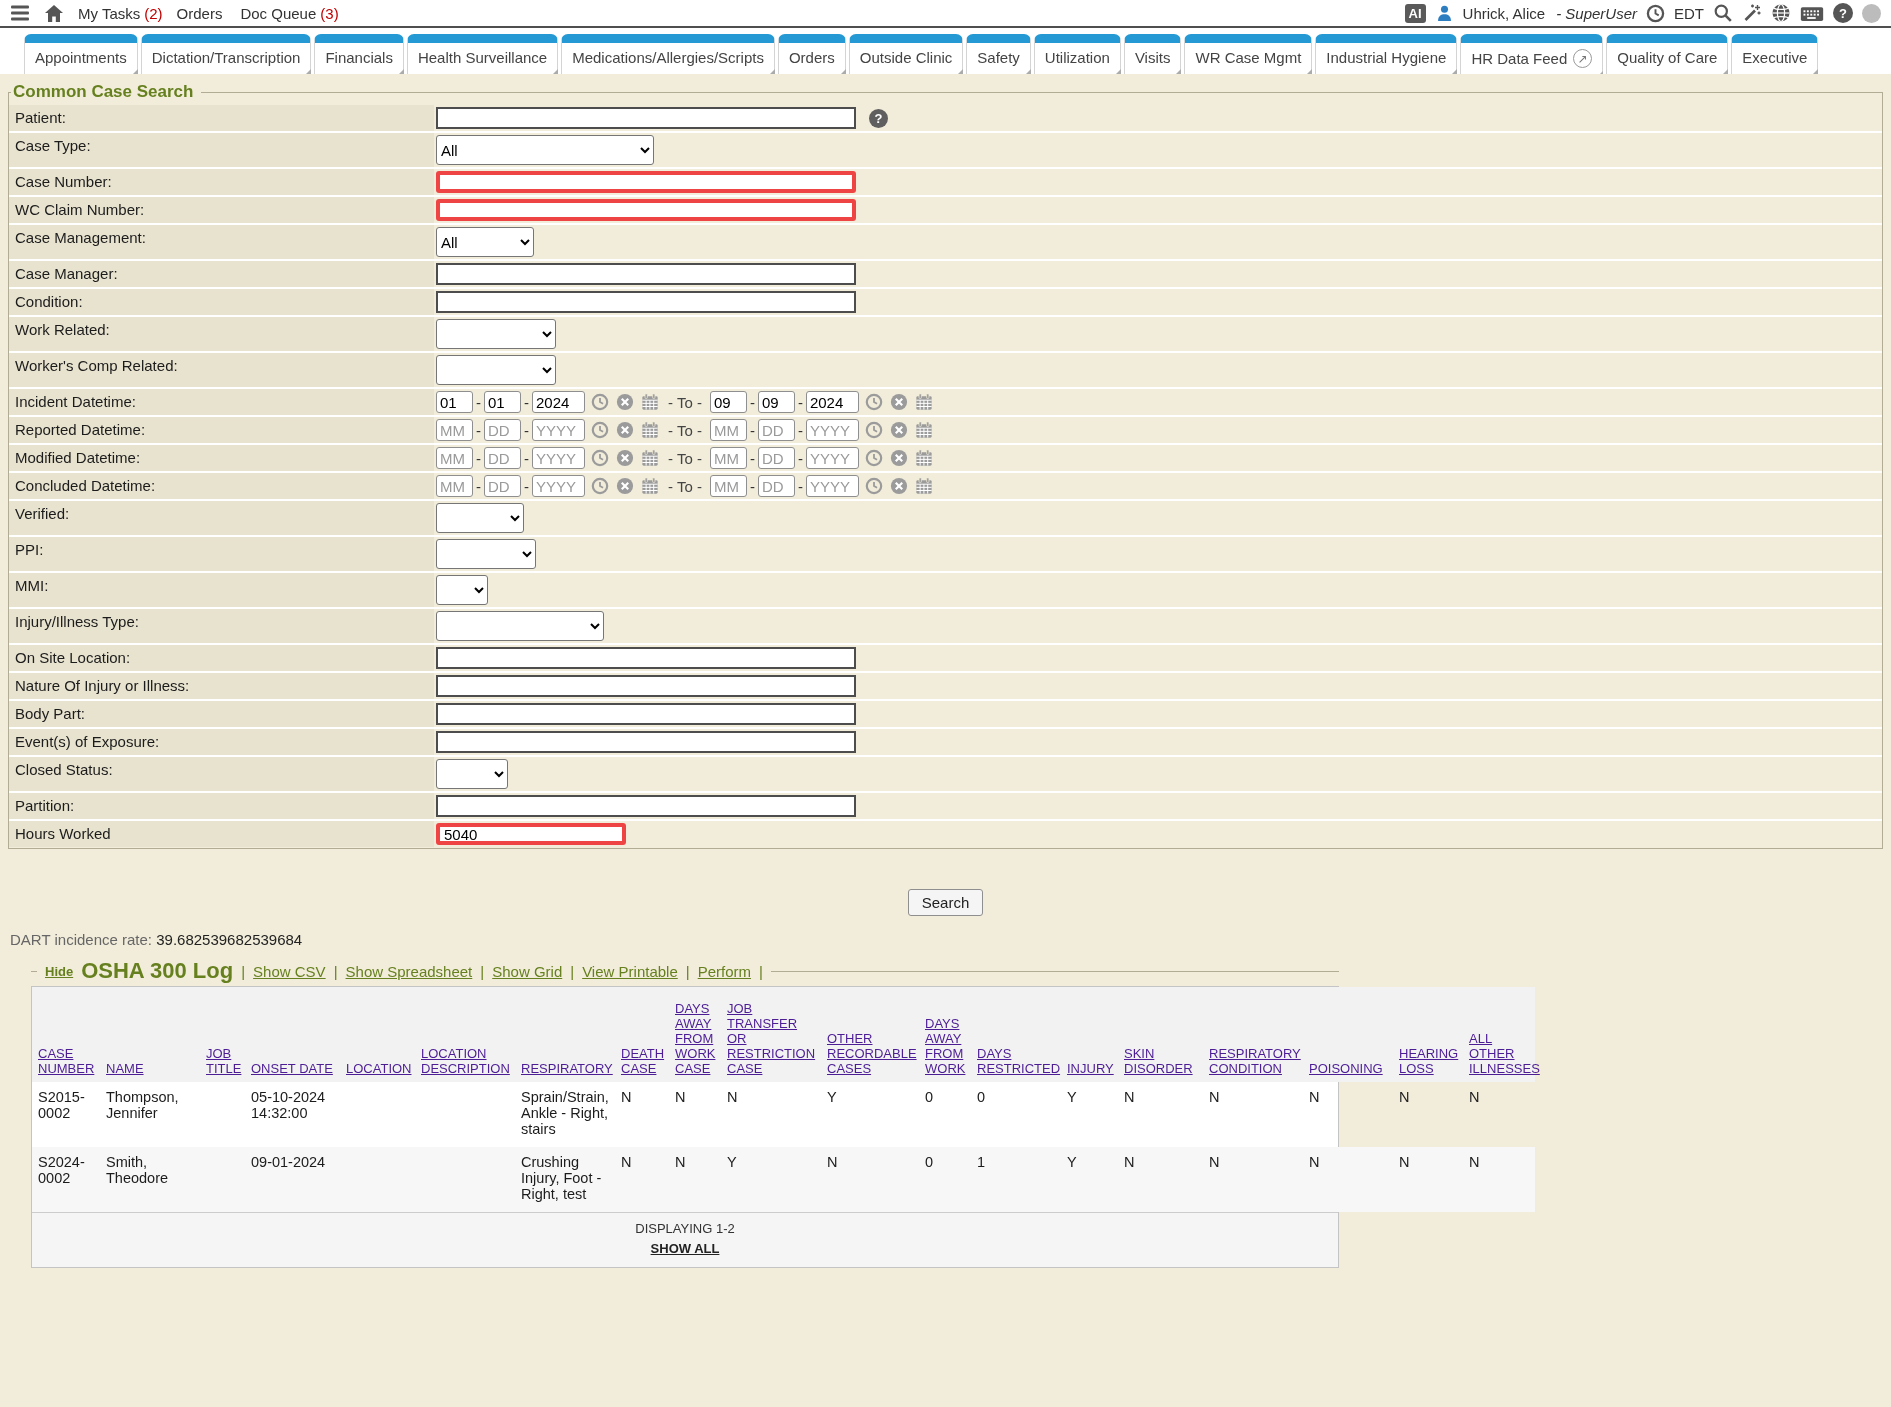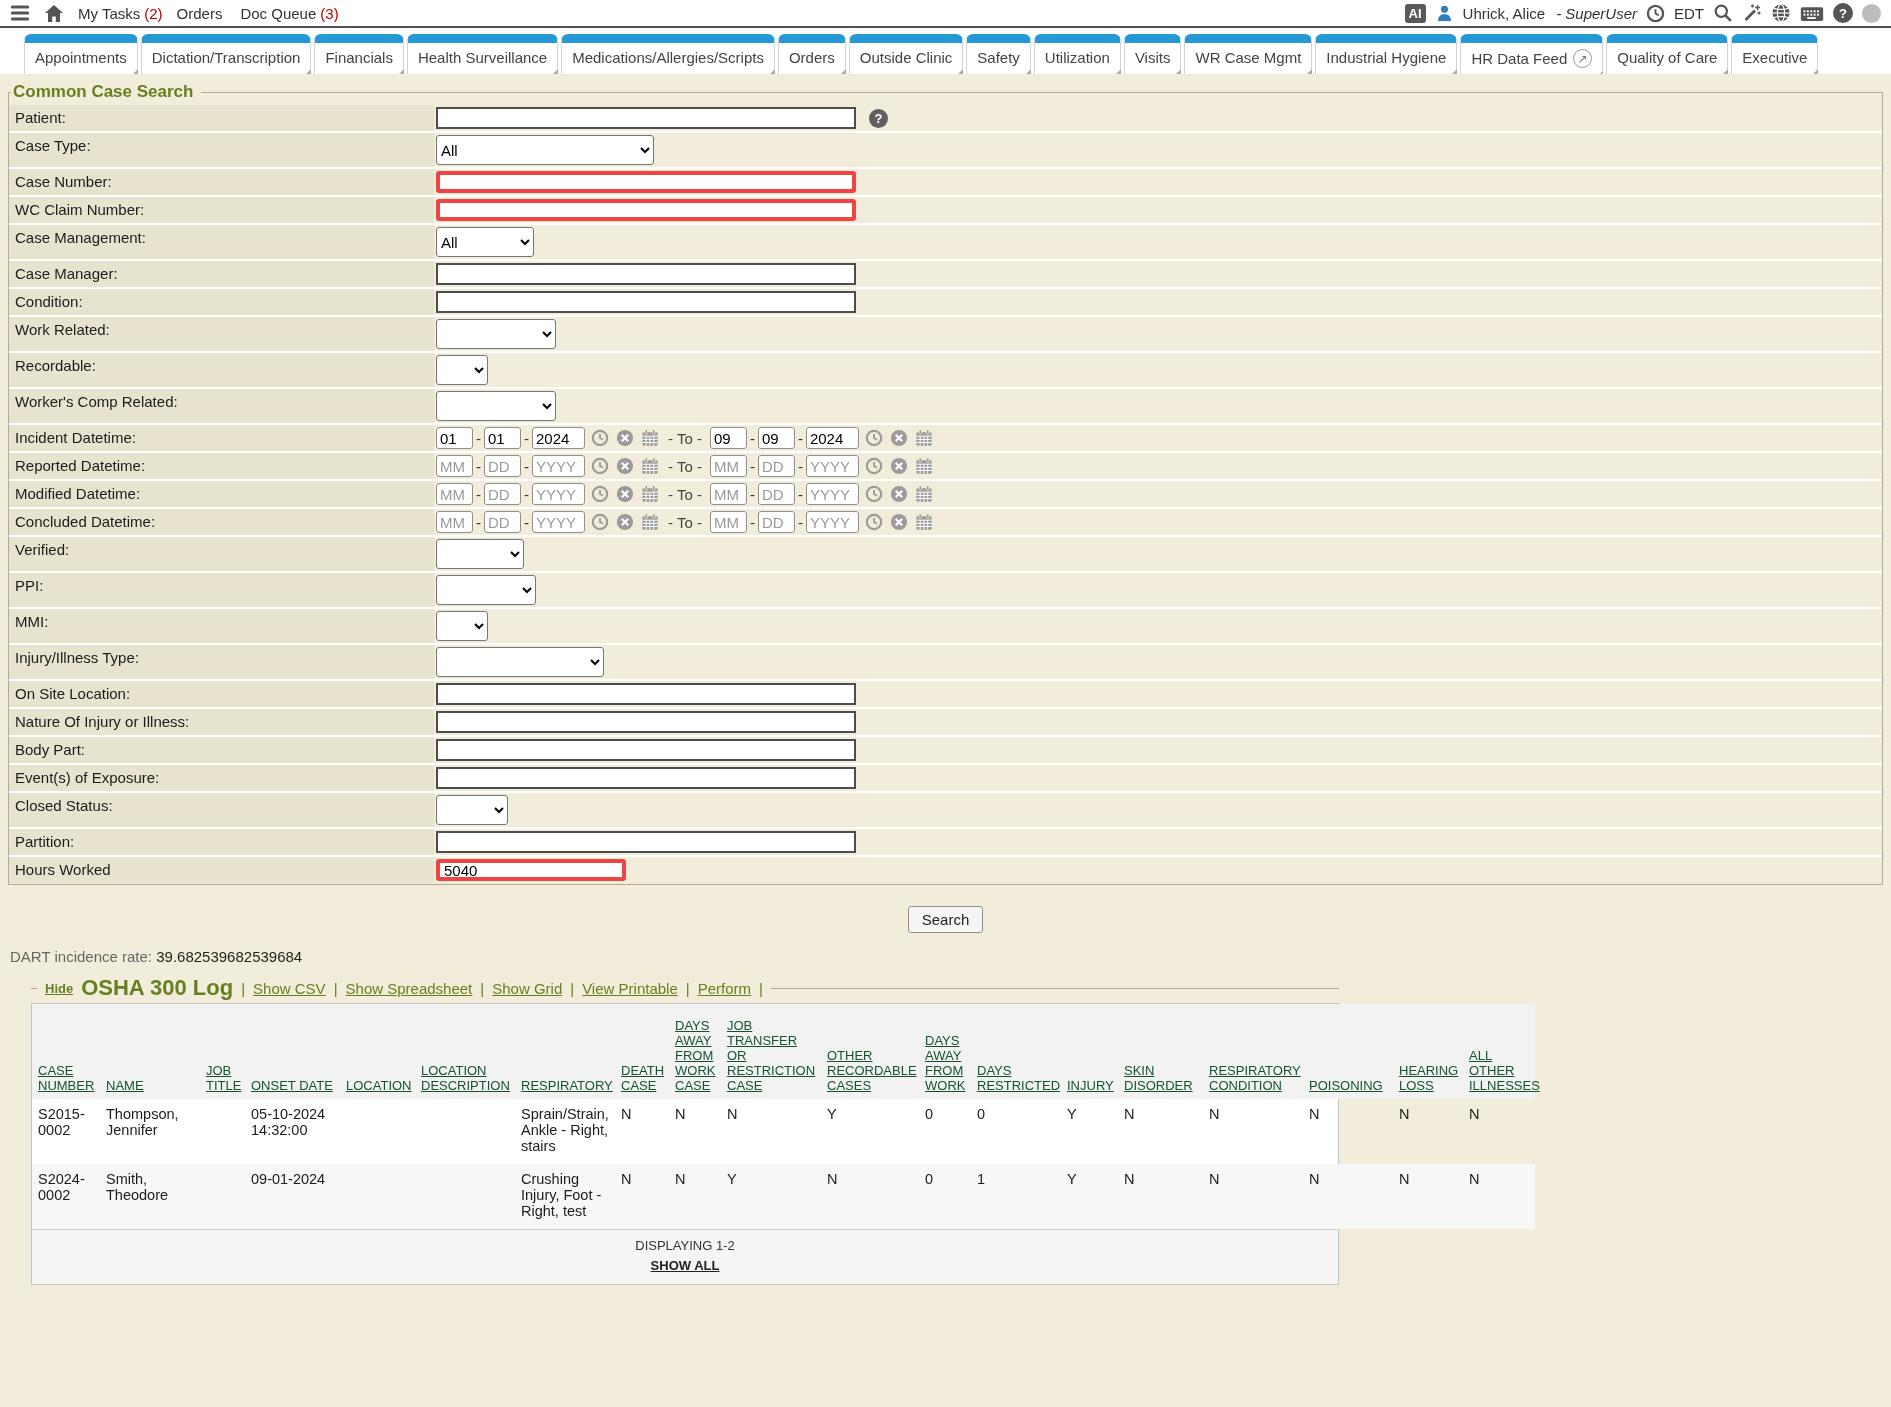--- a/index.html
+++ b/index.html
@@ -43,38 +43,38 @@
   .sel-88{width:88px;} .sel-100{width:100px;} .sel-168{width:168px;} .sel-72{width:72px;}
   input::placeholder{color:#9a9a9a;opacity:1;}
   .dseg{height:22px;border:1px solid #8f8f8f;border-radius:3px;padding:1px 3px;}
   .d2{width:37px;} .d4{width:53px;}
   .dsep{color:#333;margin:0 -2px;}
   .dto{color:#444;margin:0 3px;}
   .dicon{color:#9b9b9b;display:inline-flex;margin:0 1px;}
   .help-badge{width:19px;height:19px;border-radius:50%;background:#5f5f5f;color:#fff;font-weight:bold;font-size:13px;display:inline-flex;align-items:center;justify-content:center;margin-left:8px;}
 
   .search-row{text-align:center;margin:21px 0 15px 0;}
-  .search-btn{border:1px solid #8f8f8f;border-radius:3px;background:#f5f5f5;padding:4px 13px;color:#222;cursor:pointer;}
+  .search-btn{border:1px solid #8f8f8f;border-radius:3px;background:#f5f5f5;padding:4px 13px;color:#222;cursor:pointer;margin-top:19px;}
 
   .dart-line{margin:10px 0 10px 2px;}
   .dart-label{color:#666;}
   .dart-value{color:#222;}
 
   
   .osha{margin-left:23px;width:1308px;}
   .osha-header{display:flex;align-items:center;gap:8px;color:#66801f;margin-bottom:2px;}
   .osha-rule-l{width:6px;border-top:1px solid #b3ac95;align-self:center;}
   .hide-link{font-weight:bold;font-size:13px;text-decoration:underline;cursor:pointer;}
   .osha-title{font-weight:bold;font-size:22px;}
   .osha-sep{color:#66801f;}
   .osha-link{text-decoration:underline;cursor:pointer;}
   .osha-rule{flex:1;border-top:1px solid #b3ac95;align-self:center;}
   .osha-box{border:1px solid #c4c4c4;background:#fff;}
   table.osha-table{border-collapse:collapse;table-layout:fixed;width:1503px;}
-  .osha-table th{background:#f2f2f2;vertical-align:bottom;text-align:left;padding:6px;font-weight:normal;font-size:13px;color:#14532d;padding-top:14px;}
+  .osha-table th{background:#f2f2f2;vertical-align:bottom;text-align:left;padding:6px;font-weight:normal;font-size:13px;color:#4c1d95;padding-top:14px;}
   .osha-table th span{text-decoration:underline;cursor:pointer;}
   .osha-table td{vertical-align:top;text-align:left;padding:7px 6px 10px 6px;font-size:14.5px;color:#1c1c1c;word-wrap:break-word;}
   .osha-table tbody tr.alt{background:#f7f7f7;}
   .osha-footer{border-top:1px solid #ccc;background:#f5f5f5;text-align:center;padding:8px 0 11px 0;font-size:13px;color:#333;}
   .show-all{display:inline-block;margin-top:5px;font-weight:bold;text-decoration:underline;cursor:pointer;color:#222;}
 </style>
 </head>
 <body>
 
 <svg width="0" height="0" style="position:absolute" aria-hidden="true">
@@ -311,26 +311,20 @@
           </div>
       </div>
 
       <div class="frow">
         <div class="flabel">Work Related:</div>
         <div class="fctrl">
             <select class="sel-120"><option></option></select>
           </div>
       </div>
 
-      <div class="frow">
-        <div class="flabel">Recordable:</div>
-        <div class="fctrl">
-            <select class="sel-52"><option></option></select>
-          </div>
-      </div>
 
       <div class="frow">
         <div class="flabel">Worker's Comp Related:</div>
         <div class="fctrl">
             <select class="sel-120"><option></option></select>
           </div>
       </div>
 
       <div class="frow">
         <div class="flabel">Incident Datetime:</div>

